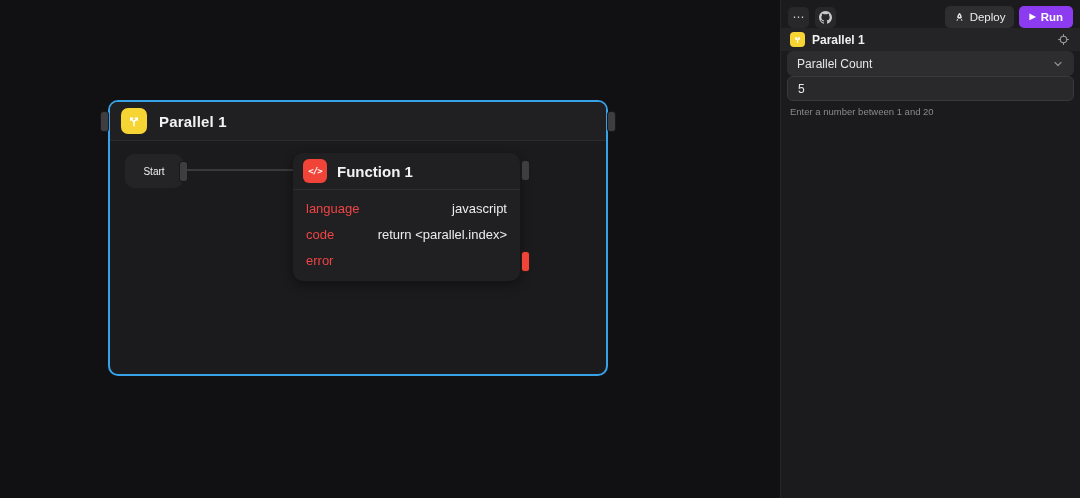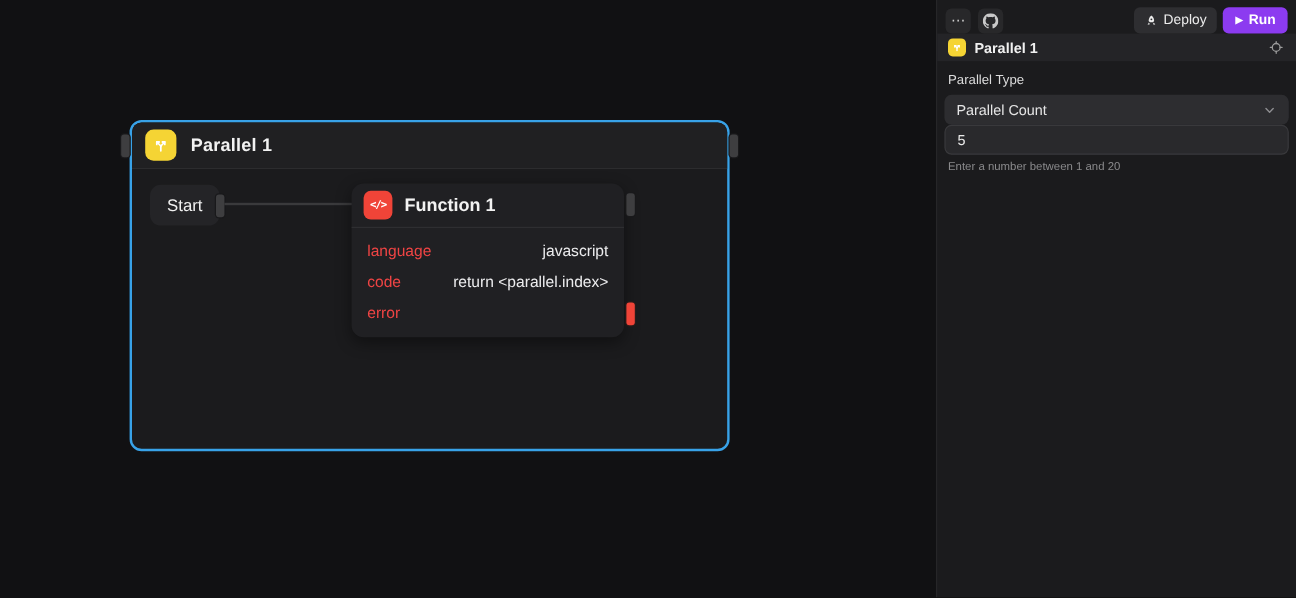--- a/index.html
+++ b/index.html
@@ -20,21 +20,21 @@
               display:flex;align-items:center;justify-content:center;}
   .group-title{color:#f2f2f2;font-size:15px;font-weight:600;letter-spacing:.2px;}
 
   .port{position:absolute;width:7px;height:19px;border-radius:2.5px;background:#3e3e40;
         box-shadow:0 0 0 1px #19191b;}
   .group-port-left{left:-9px;top:10px;}
   .group-port-right{right:-9px;top:10px;}
 
   .start-node{position:absolute;left:15px;top:52px;width:58px;height:34px;background:#242427;
               border-radius:9px;display:flex;align-items:center;justify-content:center;
-              color:#f0f0f0;font-size:14px;font-weight:500;}
+              color:#f0f0f0;font-size:10px;font-weight:500;}
   .start-port{left:70px;top:60px;}
   .wire{position:absolute;left:77px;top:67px;width:107px;height:2px;background:#3a3a3c;}
 
   .fn-node{position:absolute;left:183px;top:51px;width:227px;background:#202023;
            border-radius:10px;box-shadow:0 4px 12px rgba(0,0,0,.4);}
   .fn-header{height:36px;display:flex;align-items:center;gap:10px;padding:0 10px;
              border-bottom:1px solid #2e2e31;}
   .fn-icon{width:24px;height:24px;border-radius:6px;background:var(--function-red,#f04438);
            color:#fff;font-size:9px;font-weight:700;display:flex;align-items:center;
            justify-content:center;font-family:"DejaVu Sans Mono",monospace;letter-spacing:-1px;}
@@ -187,21 +187,20 @@
       <span class="node-row-title">Parallel 1</span>
       <span class="gear-btn">
         <svg width="13" height="13" viewBox="0 0 24 24" fill="none" stroke="#9b9b9b" stroke-width="2" stroke-linecap="round">
           <circle cx="12" cy="12" r="6"></circle>
           <path d="M12 3v3M12 18v3M3 12h3M18 12h3"></path>
         </svg>
       </span>
     </div>
 
     <div class="field-section">
-      <div class="field-label">Parallel Type</div>
       <div class="select">
         <span>Parallel Count</span>
         <span class="chev">
           <svg width="12" height="12" viewBox="0 0 24 24" fill="none" stroke="#8d8d90" stroke-width="2.4" stroke-linecap="round" stroke-linejoin="round">
             <polyline points="6 9 12 15 18 9"></polyline>
           </svg>
         </span>
       </div>
 
       <input class="text-input" type="text" value="5" style="">

